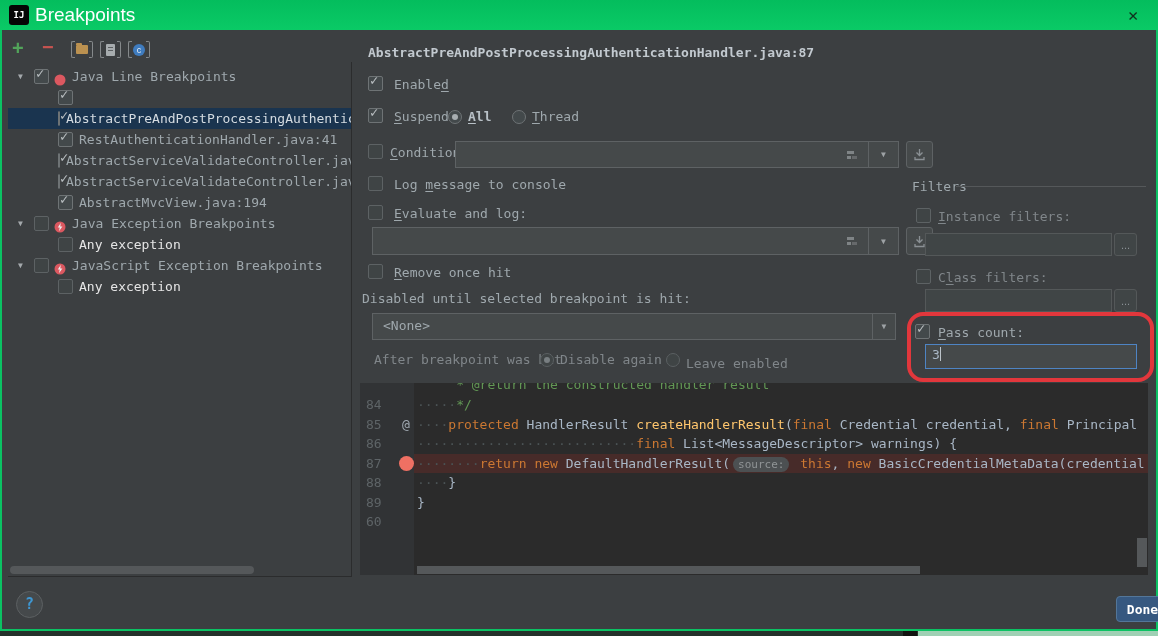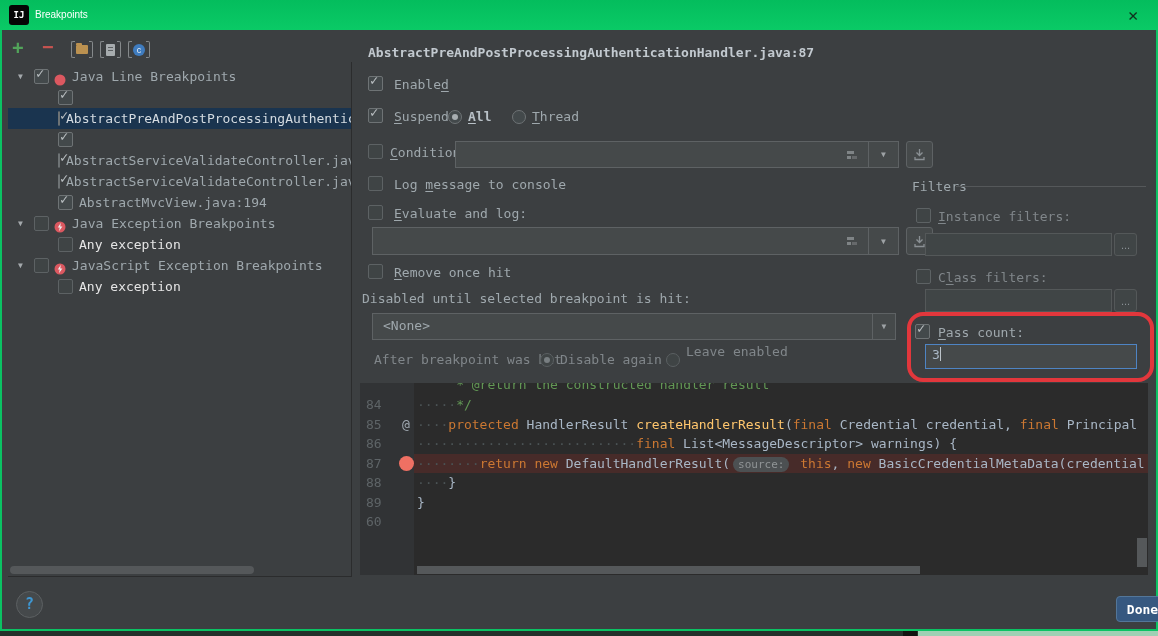--- a/index.html
+++ b/index.html
@@ -7,21 +7,21 @@
   .stage { position:relative; width:1158px; height:636px; background:#101311; overflow:hidden; }
   .window { position:absolute; left:0; top:0; width:1158px; height:631px; background:#3C3F41;
             box-shadow: inset 0 0 0 2px #0BC263; overflow:hidden; }
 
   
   .titlebar { position:absolute; left:0; top:0; width:1158px; height:30px;
               background:linear-gradient(#04BD5D,#0ACA66); }
   .app-icon { position:absolute; left:9px; top:5px; width:20px; height:20px; background:#050505;
               border-radius:3px; color:#fff; font-size:9px; font-weight:bold; text-align:center; line-height:20px; }
   .win-title { position:absolute; left:35px; top:0; height:30px; line-height:30px; color:#FFFFFF;
-               font-family:"Liberation Sans", sans-serif; font-size:10px; }
+               font-family:"Liberation Sans", sans-serif; font-size:19px; }
   .win-close { position:absolute; left:1116px; top:0; width:34px; height:30px; color:#10331F;
                font-size:17px; text-align:center; line-height:30px; cursor:pointer; }
 
   
   .tbtn { position:absolute; background:none; border:none; cursor:pointer; }
   .plus  { color:#52A45A; font-size:20px; font-weight:bold; line-height:18px; }
   .minus { color:#C75450; font-size:20px; font-weight:bold; line-height:16px; }
   .brk { display:flex; align-items:center; }
   .brL, .brR { width:4px; height:17px; border:1px solid #85898B; }
   .brL { border-right:none; border-radius:2px 0 0 2px;}
@@ -172,20 +172,21 @@
         <div class="trow child sel">
           <span class="cb checked">
             <span class="tick">✓</span>
           </span>
           <span class="tlabel">AbstractPreAndPostProcessingAuthenticat</span>
         </div>
         <div class="trow child">
           <span class="cb checked">
             <span class="tick">✓</span>
           </span>
+          <span class="tlabel">RestAuthenticationHandler.java:41</span>
         </div>
         <div class="trow child">
           <span class="cb checked">
             <span class="tick">✓</span>
           </span>
           <span class="tlabel">AbstractServiceValidateController.java:</span>
         </div>
         <div class="trow child">
           <span class="cb checked">
             <span class="tick">✓</span>
@@ -299,21 +300,21 @@
         <span class="combo-arrow">▼</span>
       </div>
     </div>
 
     <span class="lbl dim abs" style="left:374px; top:352px;">After breakpoint was hit</span>
     <span class="radio sel dis abs" style="left:540px; top:353px;">
         <span class="dot"></span>
       </span>
     <span class="lbl dim abs" style="left:560px; top:352px;">Disable again</span>
     <span class="radio dis abs" style="left:666px; top:353px;"></span>
-    <span class="lbl dim abs" style="left:686px; top:344px;">Leave enabled</span>
+    <span class="lbl dim abs" style="left:686px; top:356px;">Leave enabled</span>
 
     <span class="lbl abs" style="left:912px; top:179px;">Filters</span>
     <div class="filters-line"></div>
 
     <span class="cb abs" style="left:916px; top:208px;"></span>
     <span class="lbl dim abs" style="left:938px; top:209px;"><u>I</u>nstance filters:</span>
     <div class="fld dim" style="left:925px; top:233px; width:187px; height:23px;"></div>
     <button class="more-btn" style="left:1114px; top:233px; width:23px; height:23px;">...</button>
 
     <span class="cb abs" style="left:916px; top:269px;"></span>

